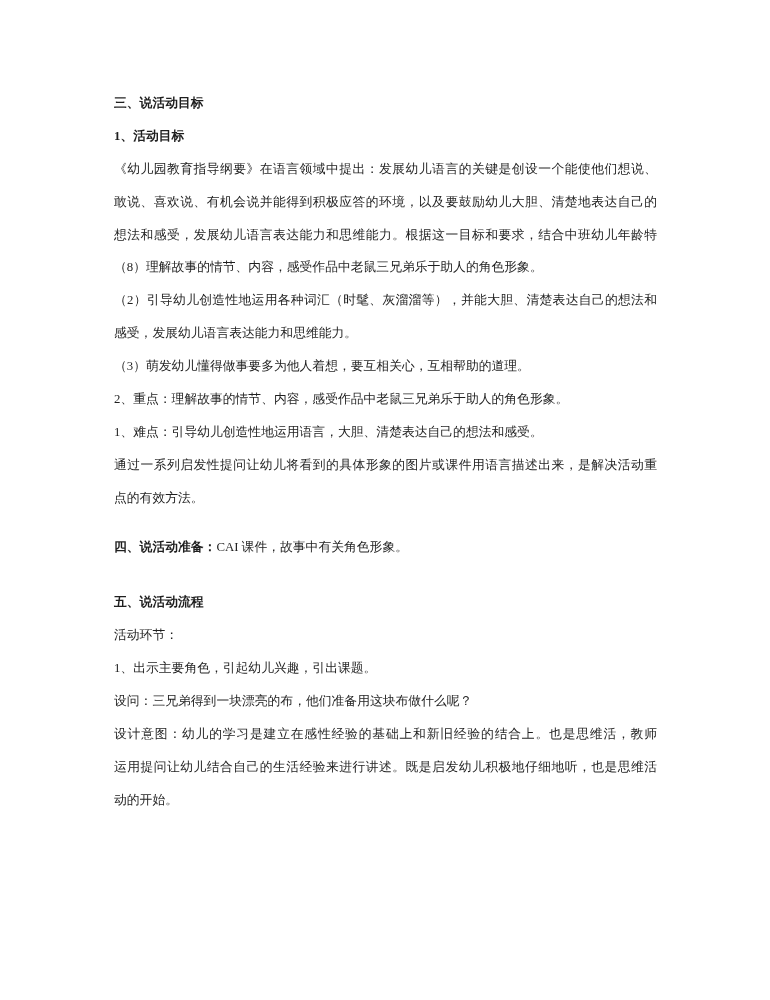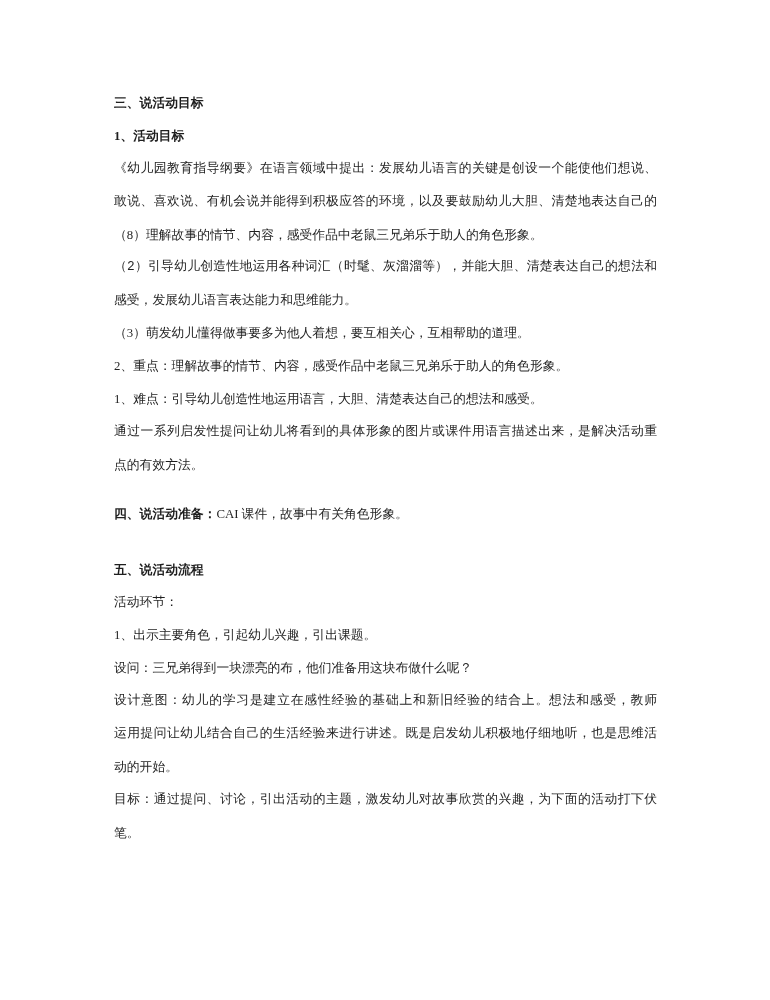--- a/index.html
+++ b/index.html
@@ -31,40 +31,40 @@
   .line {
     height: 32.9px;
     line-height: 32.9px;
     font-size: 12.8px;
     text-align: justify;
     text-justify: inter-character;
     white-space: normal;
   }
   .line.full {
     text-align-last: justify;
-    font-family: Liberation Mono, monospace;
   }
   .seg.bold {
     font-weight: bold;
   }
 </style>
 </head>
 <body>
 
 <div class="page">
   <div class="doc" id="doc" style="color: rgb(31, 31, 31);">
       <div class="block">
         <div class="line"><span class="seg bold">三、说活动目标</span></div>
       </div>
       <div class="block">
         <div class="line"><span class="seg bold">1、活动目标</span></div>
       </div>
       <div class="block">
         <div class="line full"><span class="seg">《幼儿园教育指导纲要》在语言领域中提出：发展幼儿语言的关键是创设一个能使他们想说、</span></div>
         <div class="line full"><span class="seg">敢说、喜欢说、有机会说并能得到积极应答的环境，以及要鼓励幼儿大胆、清楚地表达自己的</span></div>
+        <div class="line full"><span class="seg">想法和感受，发展幼儿语言表达能力和思维能力。根据这一目标和要求，结合中班幼儿年龄特</span></div>
       </div>
       <div class="block">
         <div class="line"><span class="seg">（8）理解故事的情节、内容，感受作品中老鼠三兄弟乐于助人的角色形象。</span></div>
       </div>
       <div class="block">
         <div class="line full"><span class="seg">（2）引导幼儿创造性地运用各种词汇（时髦、灰溜溜等），并能大胆、清楚表达自己的想法和</span></div>
         <div class="line"><span class="seg">感受，发展幼儿语言表达能力和思维能力。</span></div>
       </div>
       <div class="block">
         <div class="line"><span class="seg">（3）萌发幼儿懂得做事要多为他人着想，要互相关心，互相帮助的道理。</span></div>
@@ -88,22 +88,18 @@
       <div class="block">
         <div class="line"><span class="seg">活动环节：</span></div>
       </div>
       <div class="block">
         <div class="line"><span class="seg">1、出示主要角色，引起幼儿兴趣，引出课题。</span></div>
       </div>
       <div class="block">
         <div class="line"><span class="seg">设问：三兄弟得到一块漂亮的布，他们准备用这块布做什么呢？</span></div>
       </div>
       <div class="block">
-        <div class="line full"><span class="seg">设计意图：幼儿的学习是建立在感性经验的基础上和新旧经验的结合上。想法和感受，教师</span></div>
+        <div class="line full"><span class="seg">设计意图：幼儿的学习是建立在感性经验的基础上和新旧经验的结合上。也是思维活，教师</span></div>
         <div class="line full"><span class="seg">运用提问让幼儿结合自己的生活经验来进行讲述。既是启发幼儿积极地仔细地听，也是思维活</span></div>
         <div class="line"><span class="seg">动的开始。</span></div>
-      </div>
-      <div class="block">
-        <div class="line full"><span class="seg">目标：通过提问、讨论，引出活动的主题，激发幼儿对故事欣赏的兴趣，为下面的活动打下伏</span></div>
-        <div class="line"><span class="seg">笔。</span></div>
       </div>
     </div>
 </div>
 
 </body></html>

